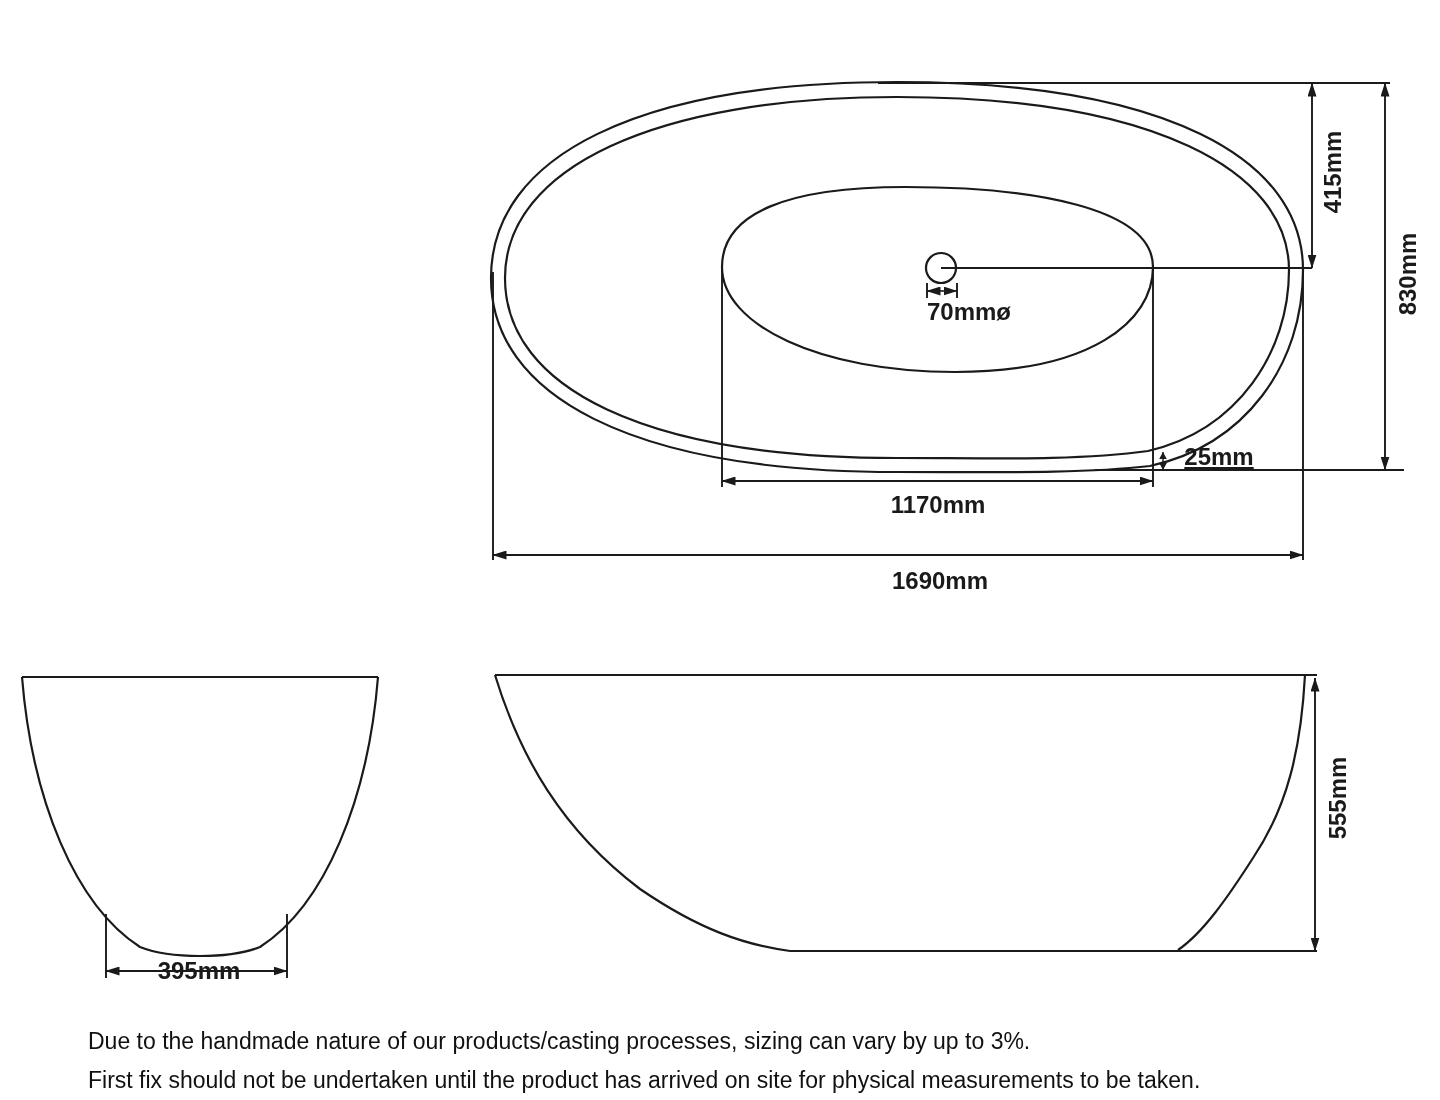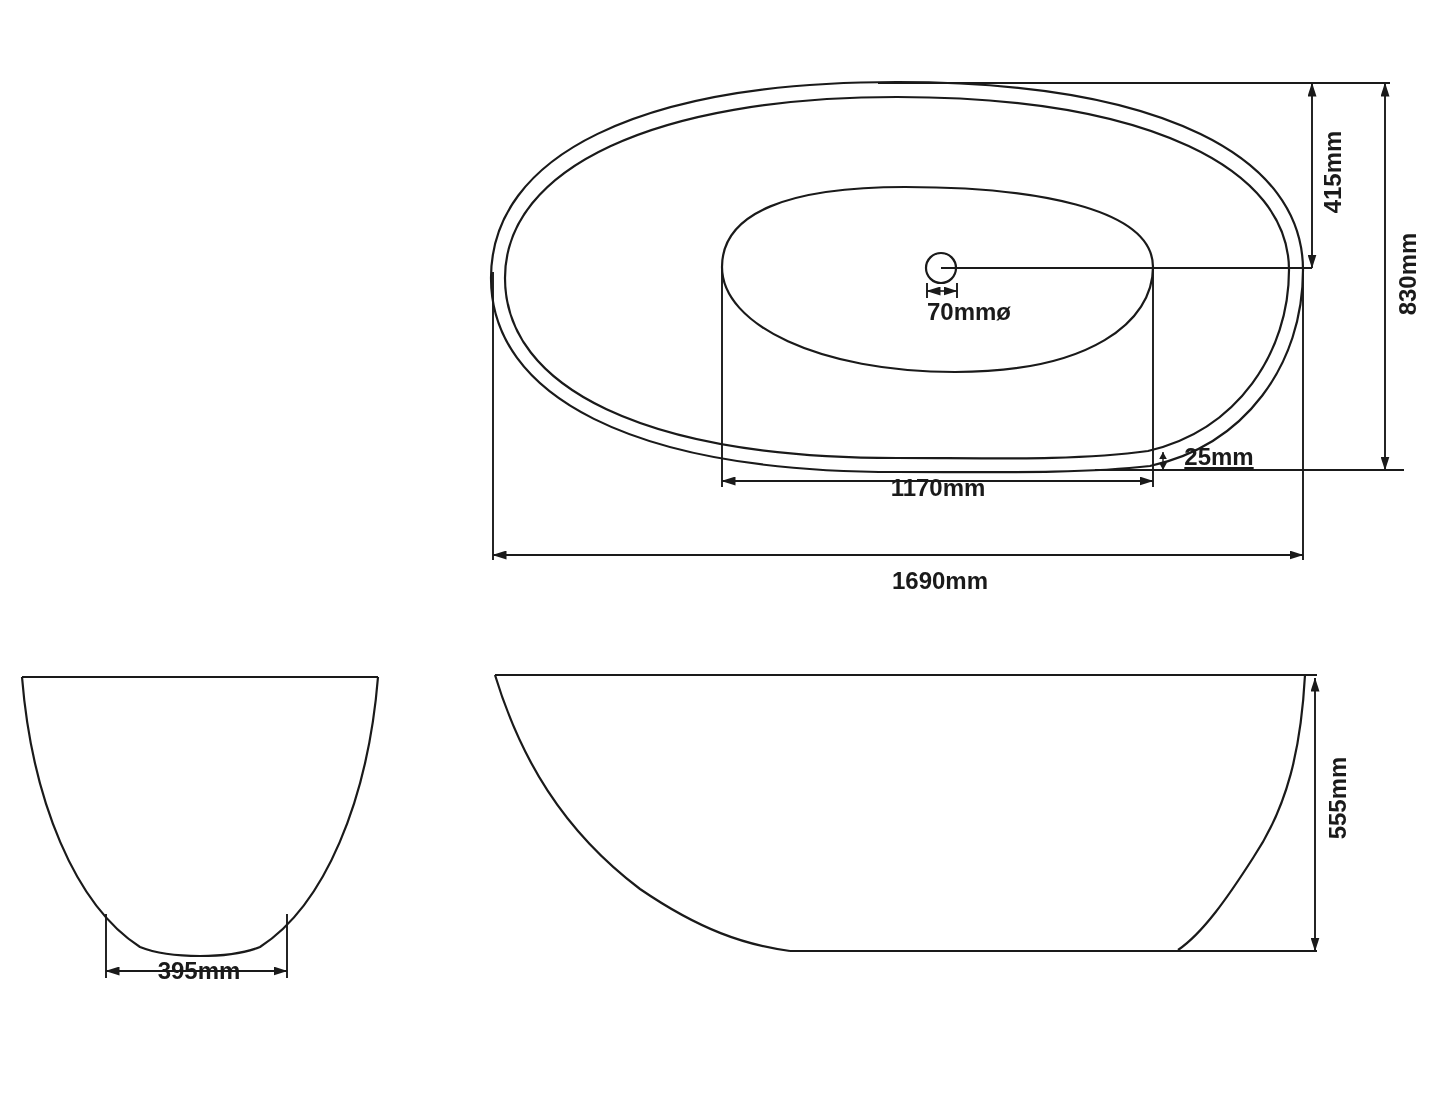--- a/index.html
+++ b/index.html
@@ -71,19 +71,21 @@
       <line stroke-width="2.2" x1="790" y1="951" x2="1317" y2="951"></line>
       <path stroke-width="2.2" d="M1305,675 C1301,748 1288,806 1253,858 C1228,897 1203,933 1178,950"></path>
       <line stroke-width="1.9" x1="1315" y1="678" x2="1315" y2="951" marker-start="url(#arr)" marker-end="url(#arr)"></line>
     </g>
   </svg>
 
   <div class="dim-label vert" style="left:1333px;top:172px;">415mm</div>
   <div class="dim-label vert" style="left:1408px;top:274px;">830mm</div>
   <div class="dim-label" style="left:936px;top:312px;margin-left:33px;">70mmø</div>
   <div class="dim-label" style="left:1219px;top:457px;text-decoration:underline;">25mm</div>
-  <div class="dim-label" style="left:938px;top:488px;">1170mm</div>
+  <div class="dim-label" style="left:938px;top:505px;">1170mm</div>
   <div class="dim-label" style="left:940px;top:581px;">1690mm</div>
   <div class="dim-label" style="left:199px;top:971px;">395mm</div>
   <div class="dim-label vert" style="left:1338px;top:798px;">555mm</div>
 
+  <div class="note-line" style="top:1028px;">Due to the handmade nature of our products/casting processes, sizing can vary by up to 3%.</div>
+  <div class="note-line" style="top:1067px;">First fix should not be undertaken until the product has arrived on site for physical measurements to be taken.</div>
 
 </div>
 
 </body></html>

